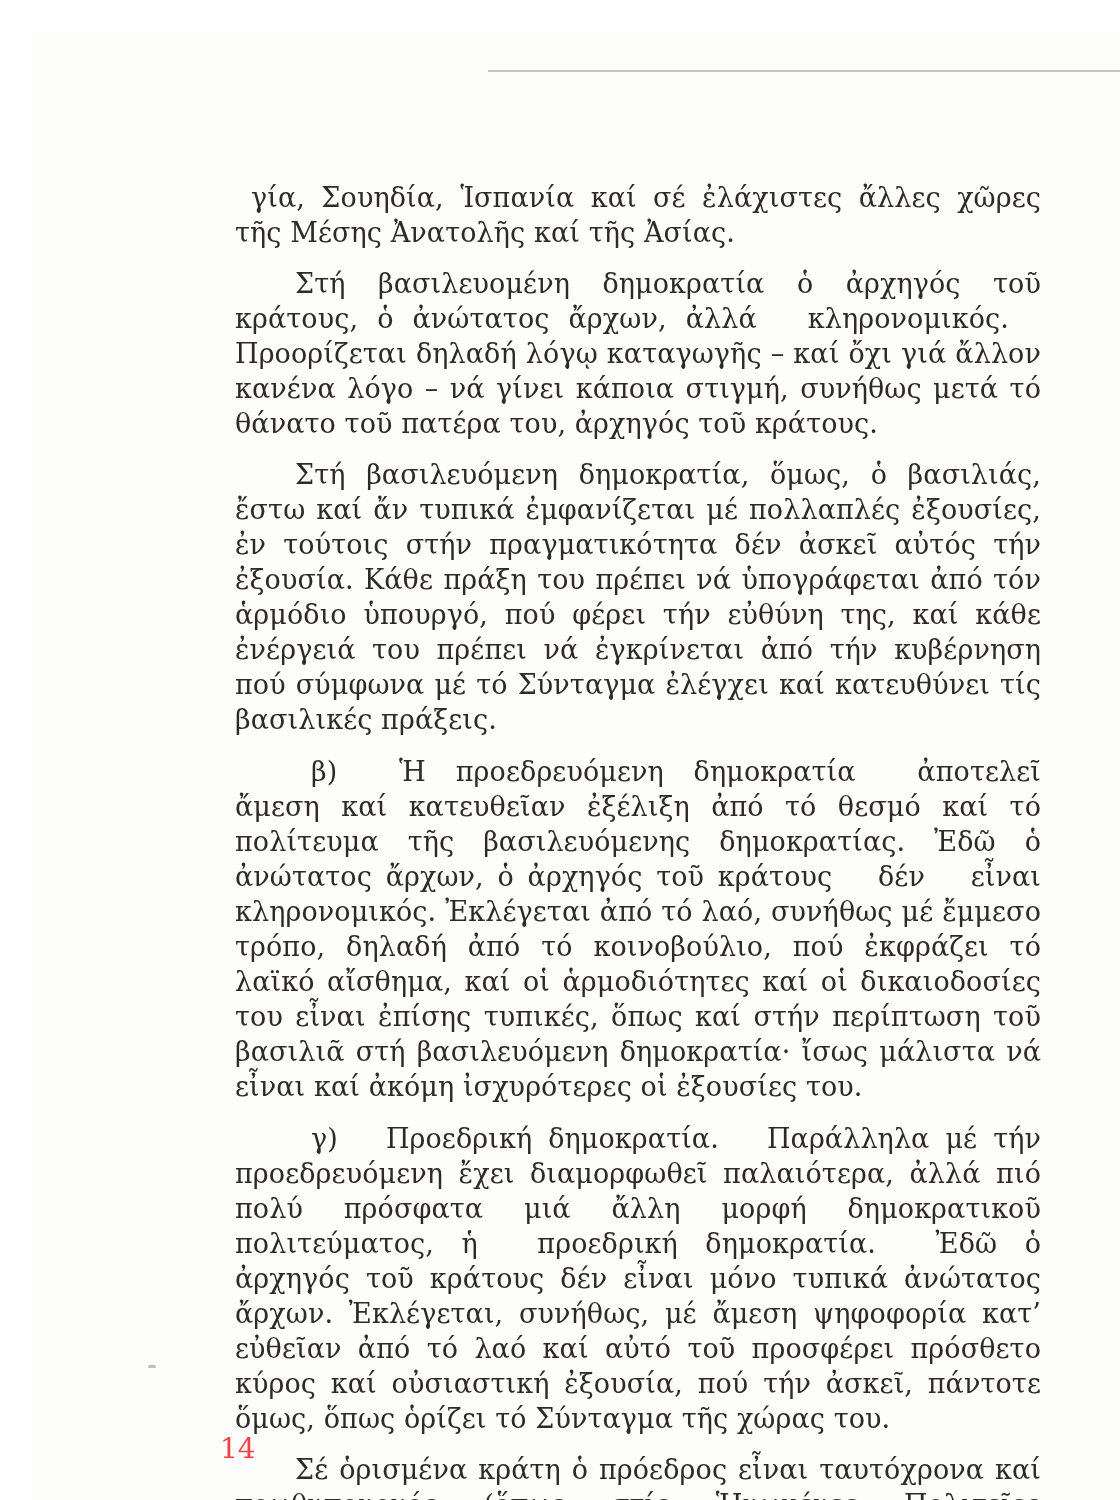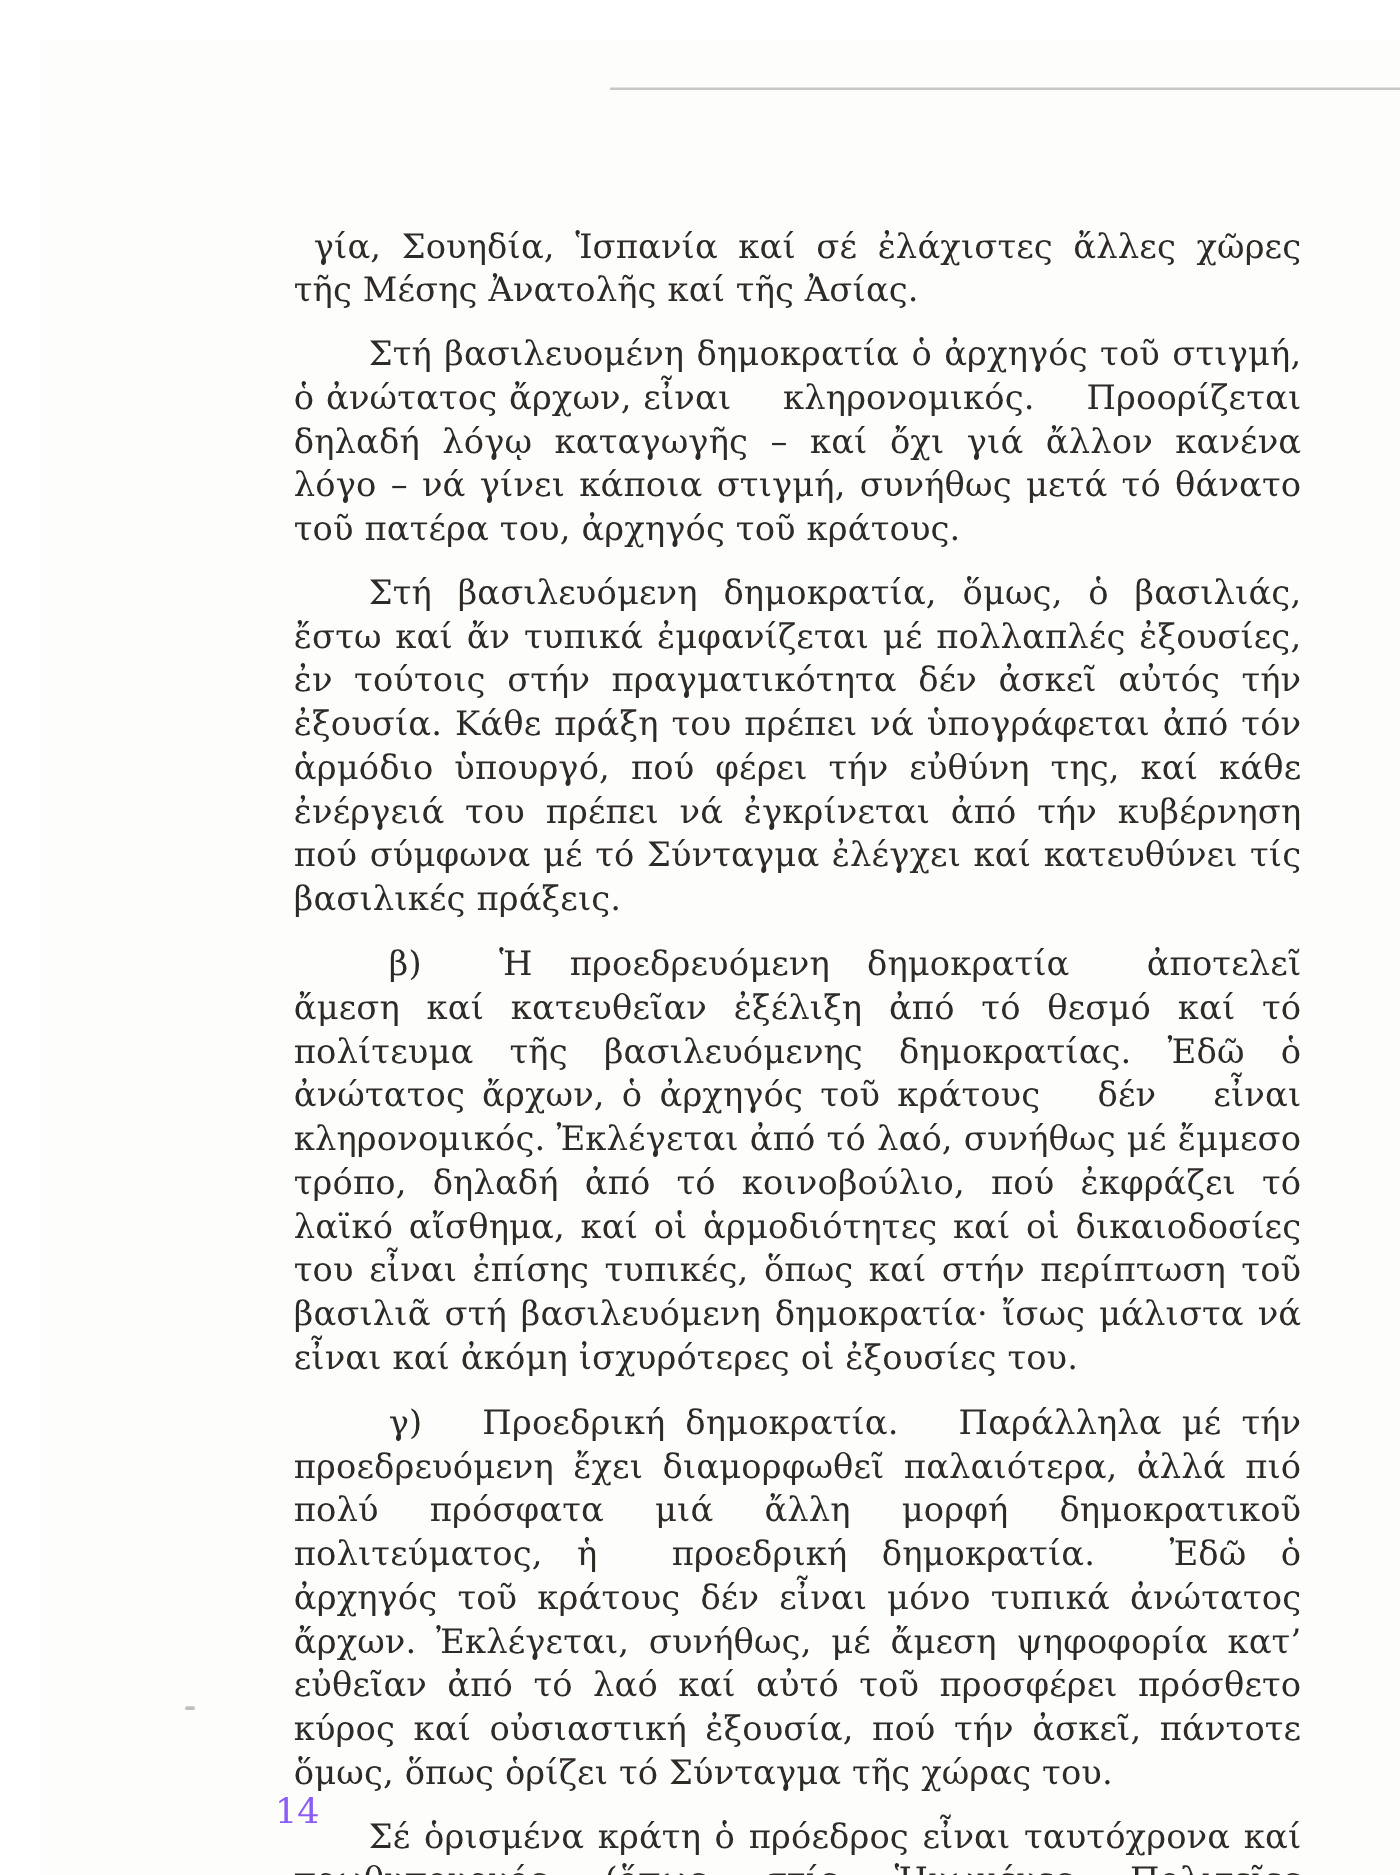--- a/index.html
+++ b/index.html
@@ -52,38 +52,38 @@
   .para.no-indent { text-indent: 0; }
   .para.lettered { text-indent: 60px; }
   .para.spaced { margin-top: 17px; }
   .run.b { font-weight: normal; }
   .run.i { }
   .page-number {
     position: absolute;
     left: 156px;
     top: 1368px;
     font-size: 28px;
-    color: #8b5cf6;
+    color: #ef4444;
   }
 </style>
 </head>
 <body>
 
 <div class="scanned-page">
 
   <div class="scan-edge-top"></div>
   <div class="scan-edge-right"></div>
   <div class="scan-edge-bottom"></div>
   <div class="scan-speck"></div>
 
   <div class="text-block">
 
     <p class="para no-indent"><span class="run">γία, Σουηδία, Ἱσπανία καί σέ ἐλάχιστες ἄλλες χῶρες τῆς Μέσης Ἀνατολῆς καί τῆς Ἀσίας.</span></p>
 
-    <p class="para"><span class="run">Στή βασιλευομένη δημοκρατία ὁ ἀρχηγός τοῦ στιγμή, ὁ ἀνώτατος ἄρχων, εἶναι </span><span class="run b">κληρονομικός.</span><span class="run i"> Προορίζεται δηλαδή λόγῳ καταγωγῆς – καί ὄχι γιά ἄλλον κανένα λόγο – νά γίνει κάποια στιγμή, συνήθως μετά τό θάνατο τοῦ πατέρα του, ἀρχηγός τοῦ κράτους.</span></p>
+    <p class="para"><span class="run">Στή βασιλευομένη δημοκρατία ὁ ἀρχηγός τοῦ κράτους, ὁ ἀνώτατος ἄρχων, ἀλλά </span><span class="run b">κληρονομικός.</span><span class="run i"> Προορίζεται δηλαδή λόγῳ καταγωγῆς – καί ὄχι γιά ἄλλον κανένα λόγο – νά γίνει κάποια στιγμή, συνήθως μετά τό θάνατο τοῦ πατέρα του, ἀρχηγός τοῦ κράτους.</span></p>
 
     <p class="para"><span class="run">Στή βασιλευόμενη δημοκρατία, ὅμως, ὁ βασιλιάς, ἔστω καί ἄν τυπικά ἐμφανίζεται μέ πολλαπλές ἐξουσίες, ἐν τούτοις στήν πραγματικότητα δέν ἀσκεῖ αὐτός τήν ἐξουσία. Κάθε πράξη του πρέπει νά ὑπογράφεται ἀπό τόν ἁρμόδιο ὑπουργό, πού φέρει τήν εὐθύνη της, καί κάθε ἐνέργειά του πρέπει νά ἐγκρίνεται ἀπό τήν κυβέρνηση πού σύμφωνα μέ τό Σύνταγμα ἐλέγχει καί κατευθύνει τίς βασιλικές πράξεις.</span></p>
 
     <p class="para lettered spaced"><span class="run">β) </span><span class="run b">Ἡ προεδρευόμενη δημοκρατία</span><span class="run"> ἀποτελεῖ ἄμεση καί κατευθεῖαν ἐξέλιξη ἀπό τό θεσμό καί τό πολίτευμα τῆς βασιλευόμενης δημοκρατίας. Ἐδῶ ὁ ἀνώτατος ἄρχων, ὁ ἀρχηγός τοῦ κράτους </span><span class="run b">δέν</span><span class="run"> εἶναι κληρονομικός. Ἐκλέγεται ἀπό τό λαό, συνήθως μέ ἔμμεσο τρόπο, δηλαδή ἀπό τό κοινοβούλιο, πού ἐκφράζει τό λαϊκό αἴσθημα, καί οἱ ἁρμοδιότητες καί οἱ δικαιοδοσίες του εἶναι ἐπίσης τυπικές, ὅπως καί στήν περίπτωση τοῦ βασιλιᾶ στή βασιλευόμενη δημοκρατία· ἴσως μάλιστα νά εἶναι καί ἀκόμη ἰσχυρότερες οἱ ἐξουσίες του.</span></p>
 
 
     <p class="para lettered spaced"><span class="run">γ) </span><span class="run b">Προεδρική δημοκρατία.</span><span class="run"> Παράλληλα μέ τήν προεδρευόμενη ἔχει διαμορφωθεῖ παλαιότερα, ἀλλά πιό πολύ πρόσφατα μιά ἄλλη μορφή δημοκρατικοῦ πολιτεύματος, ἡ </span><span class="run b">προεδρική δημοκρατία.</span><span class="run"> Ἐδῶ ὁ ἀρχηγός τοῦ κράτους δέν εἶναι μόνο τυπικά ἀνώτατος ἄρχων. Ἐκλέγεται, συνήθως, μέ ἄμεση ψηφοφορία κατ’ εὐθεῖαν ἀπό τό λαό καί αὐτό τοῦ προσφέρει πρόσθετο κύρος καί οὐσιαστική ἐξουσία, πού τήν ἀσκεῖ, πάντοτε ὅμως, ὅπως ὁρίζει τό Σύνταγμα τῆς χώρας του.</span></p>
 
     <p class="para"><span class="run">Σέ ὁρισμένα κράτη ὁ πρόεδρος εἶναι ταυτόχρονα καί πρωθυπουργός (ὅπως στίς Ἡνωμένες Πολιτεῖες Ἀμερικῆς), ἐνῶ ἀλλοῦ (ὅπως στή Γαλλία) ὑπάρχει </span><span class="run b">καί</span><span class="run"> πρωθυπουργός, ἀλλά ὁ πρόεδρος εἶναι πολύ πιό ἰσχυρός. Αὐτός μαζί μέ τή Βουλή καθορίζει στίς γενικές γραμμές τήν ἐσωτερική καί τήν ἐξωτερική πολιτική τῆς χώρας του.</span></p>
 

